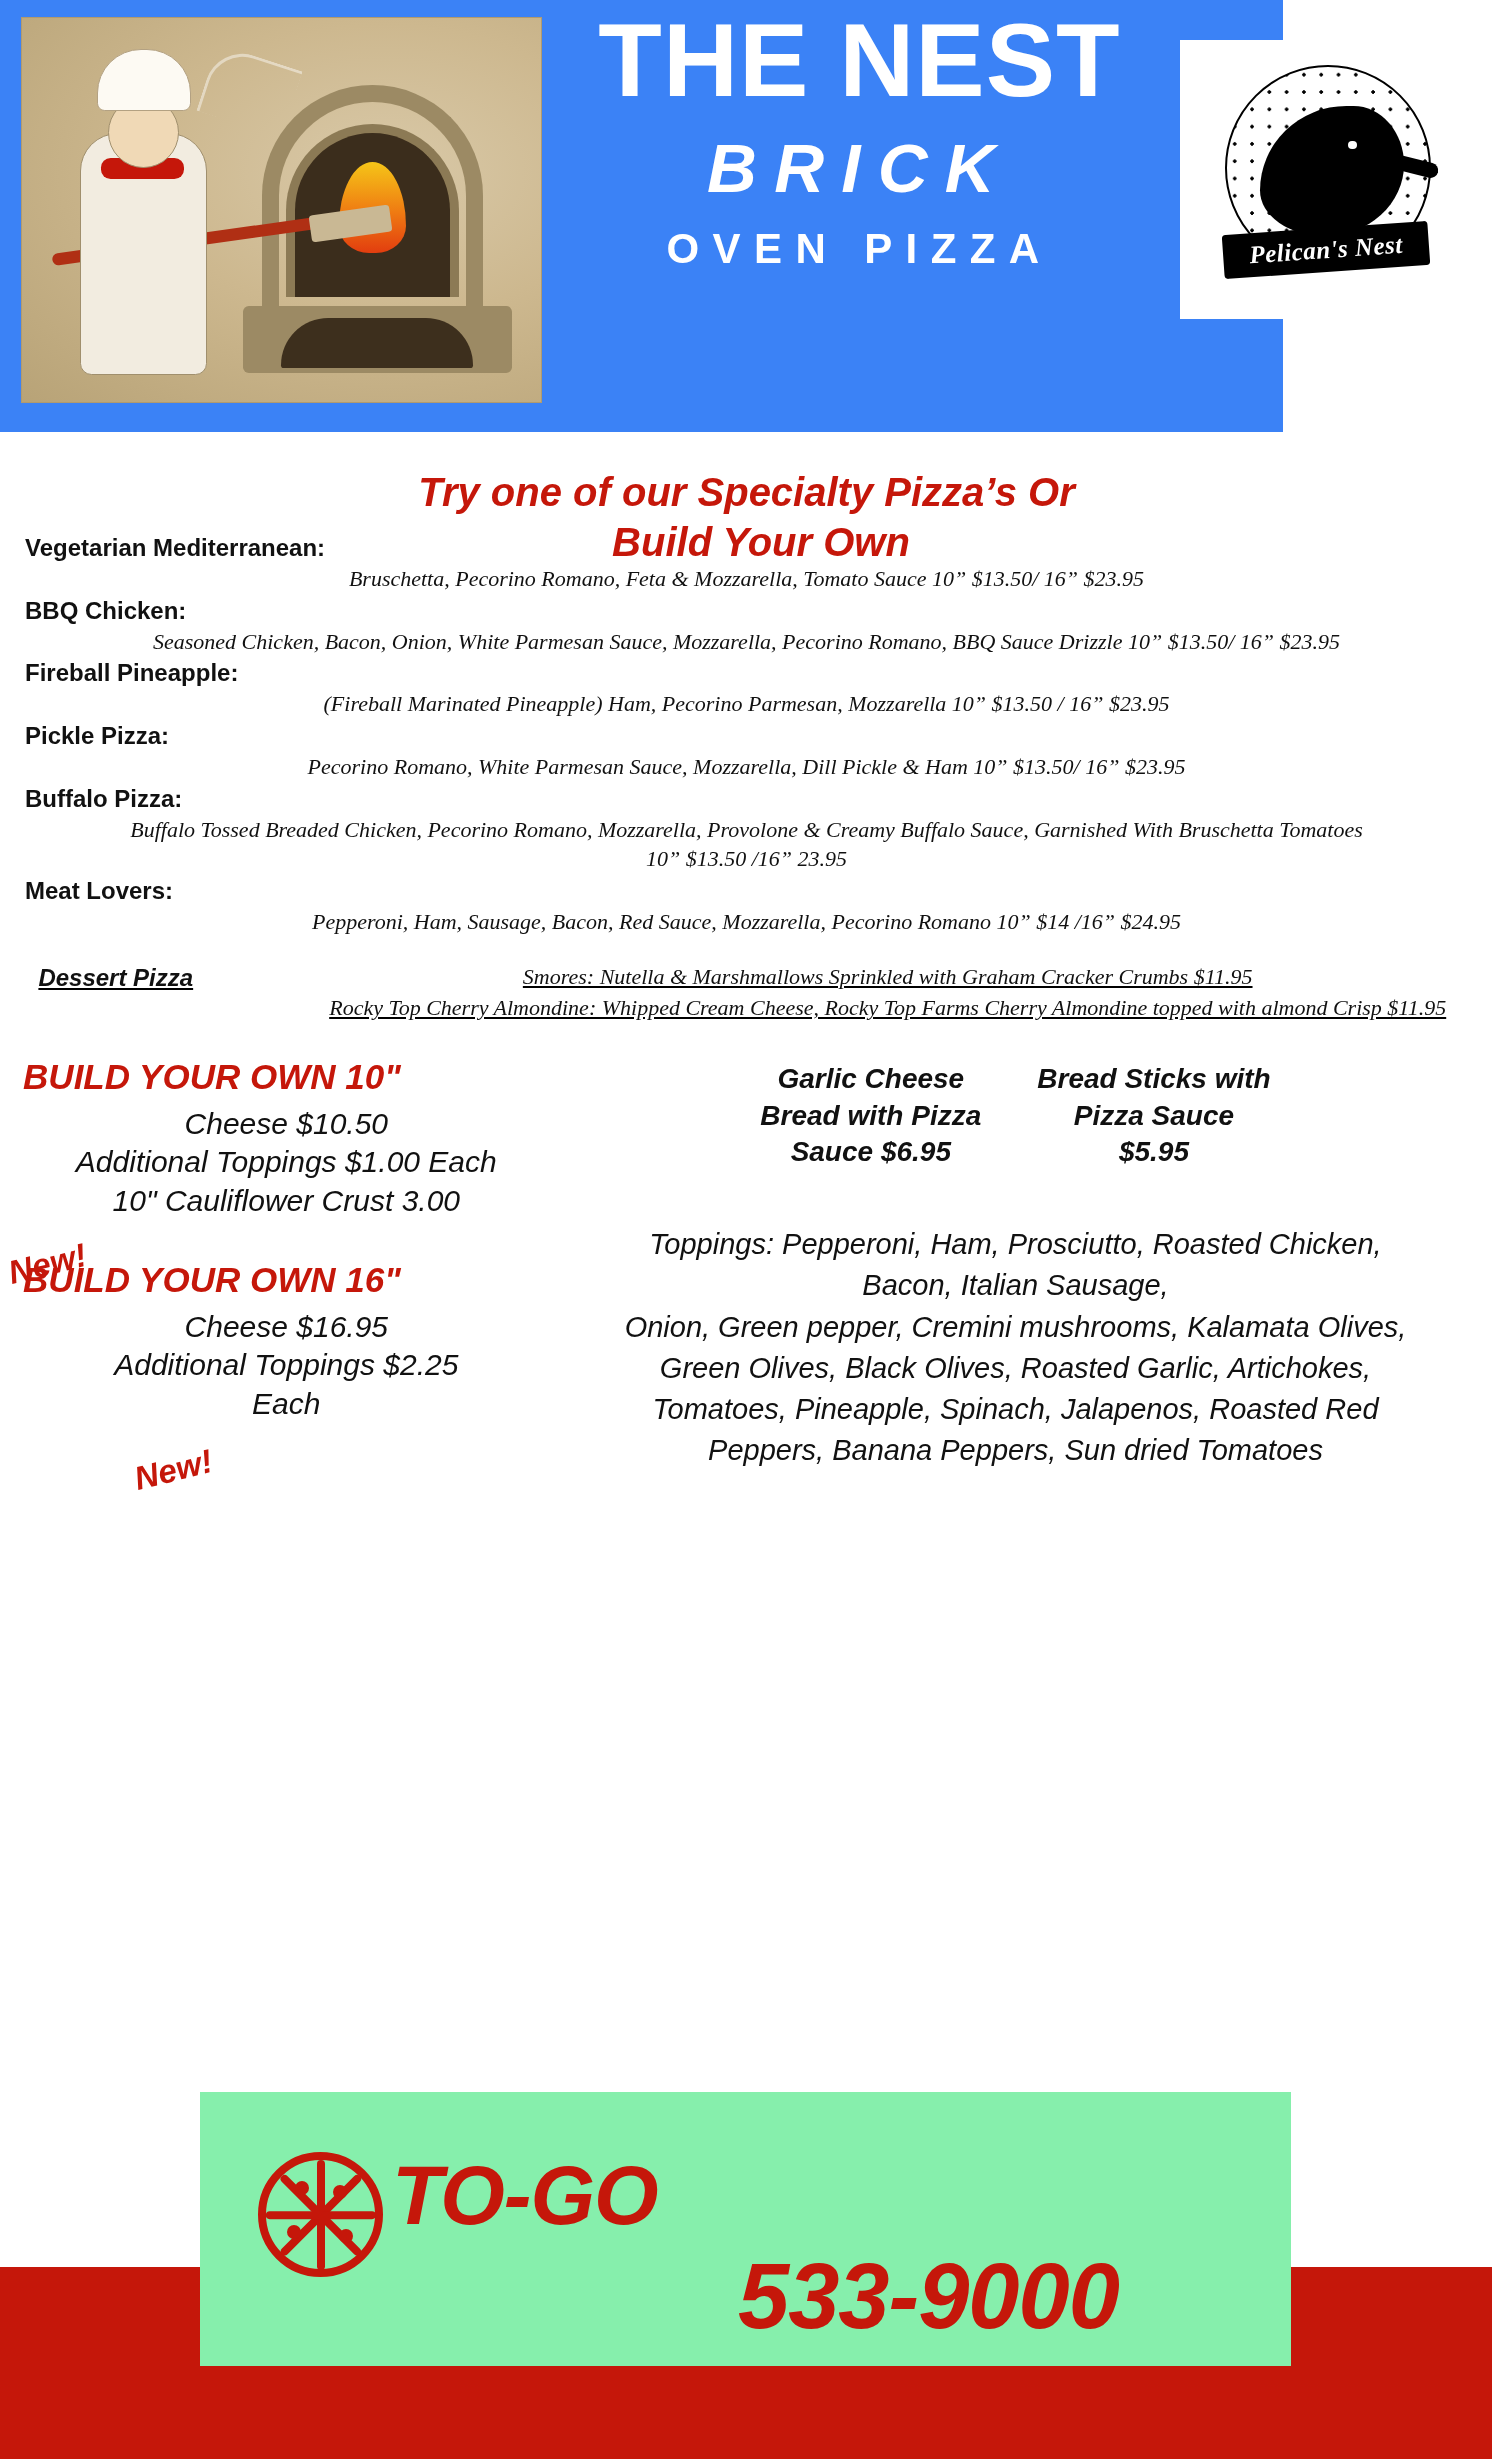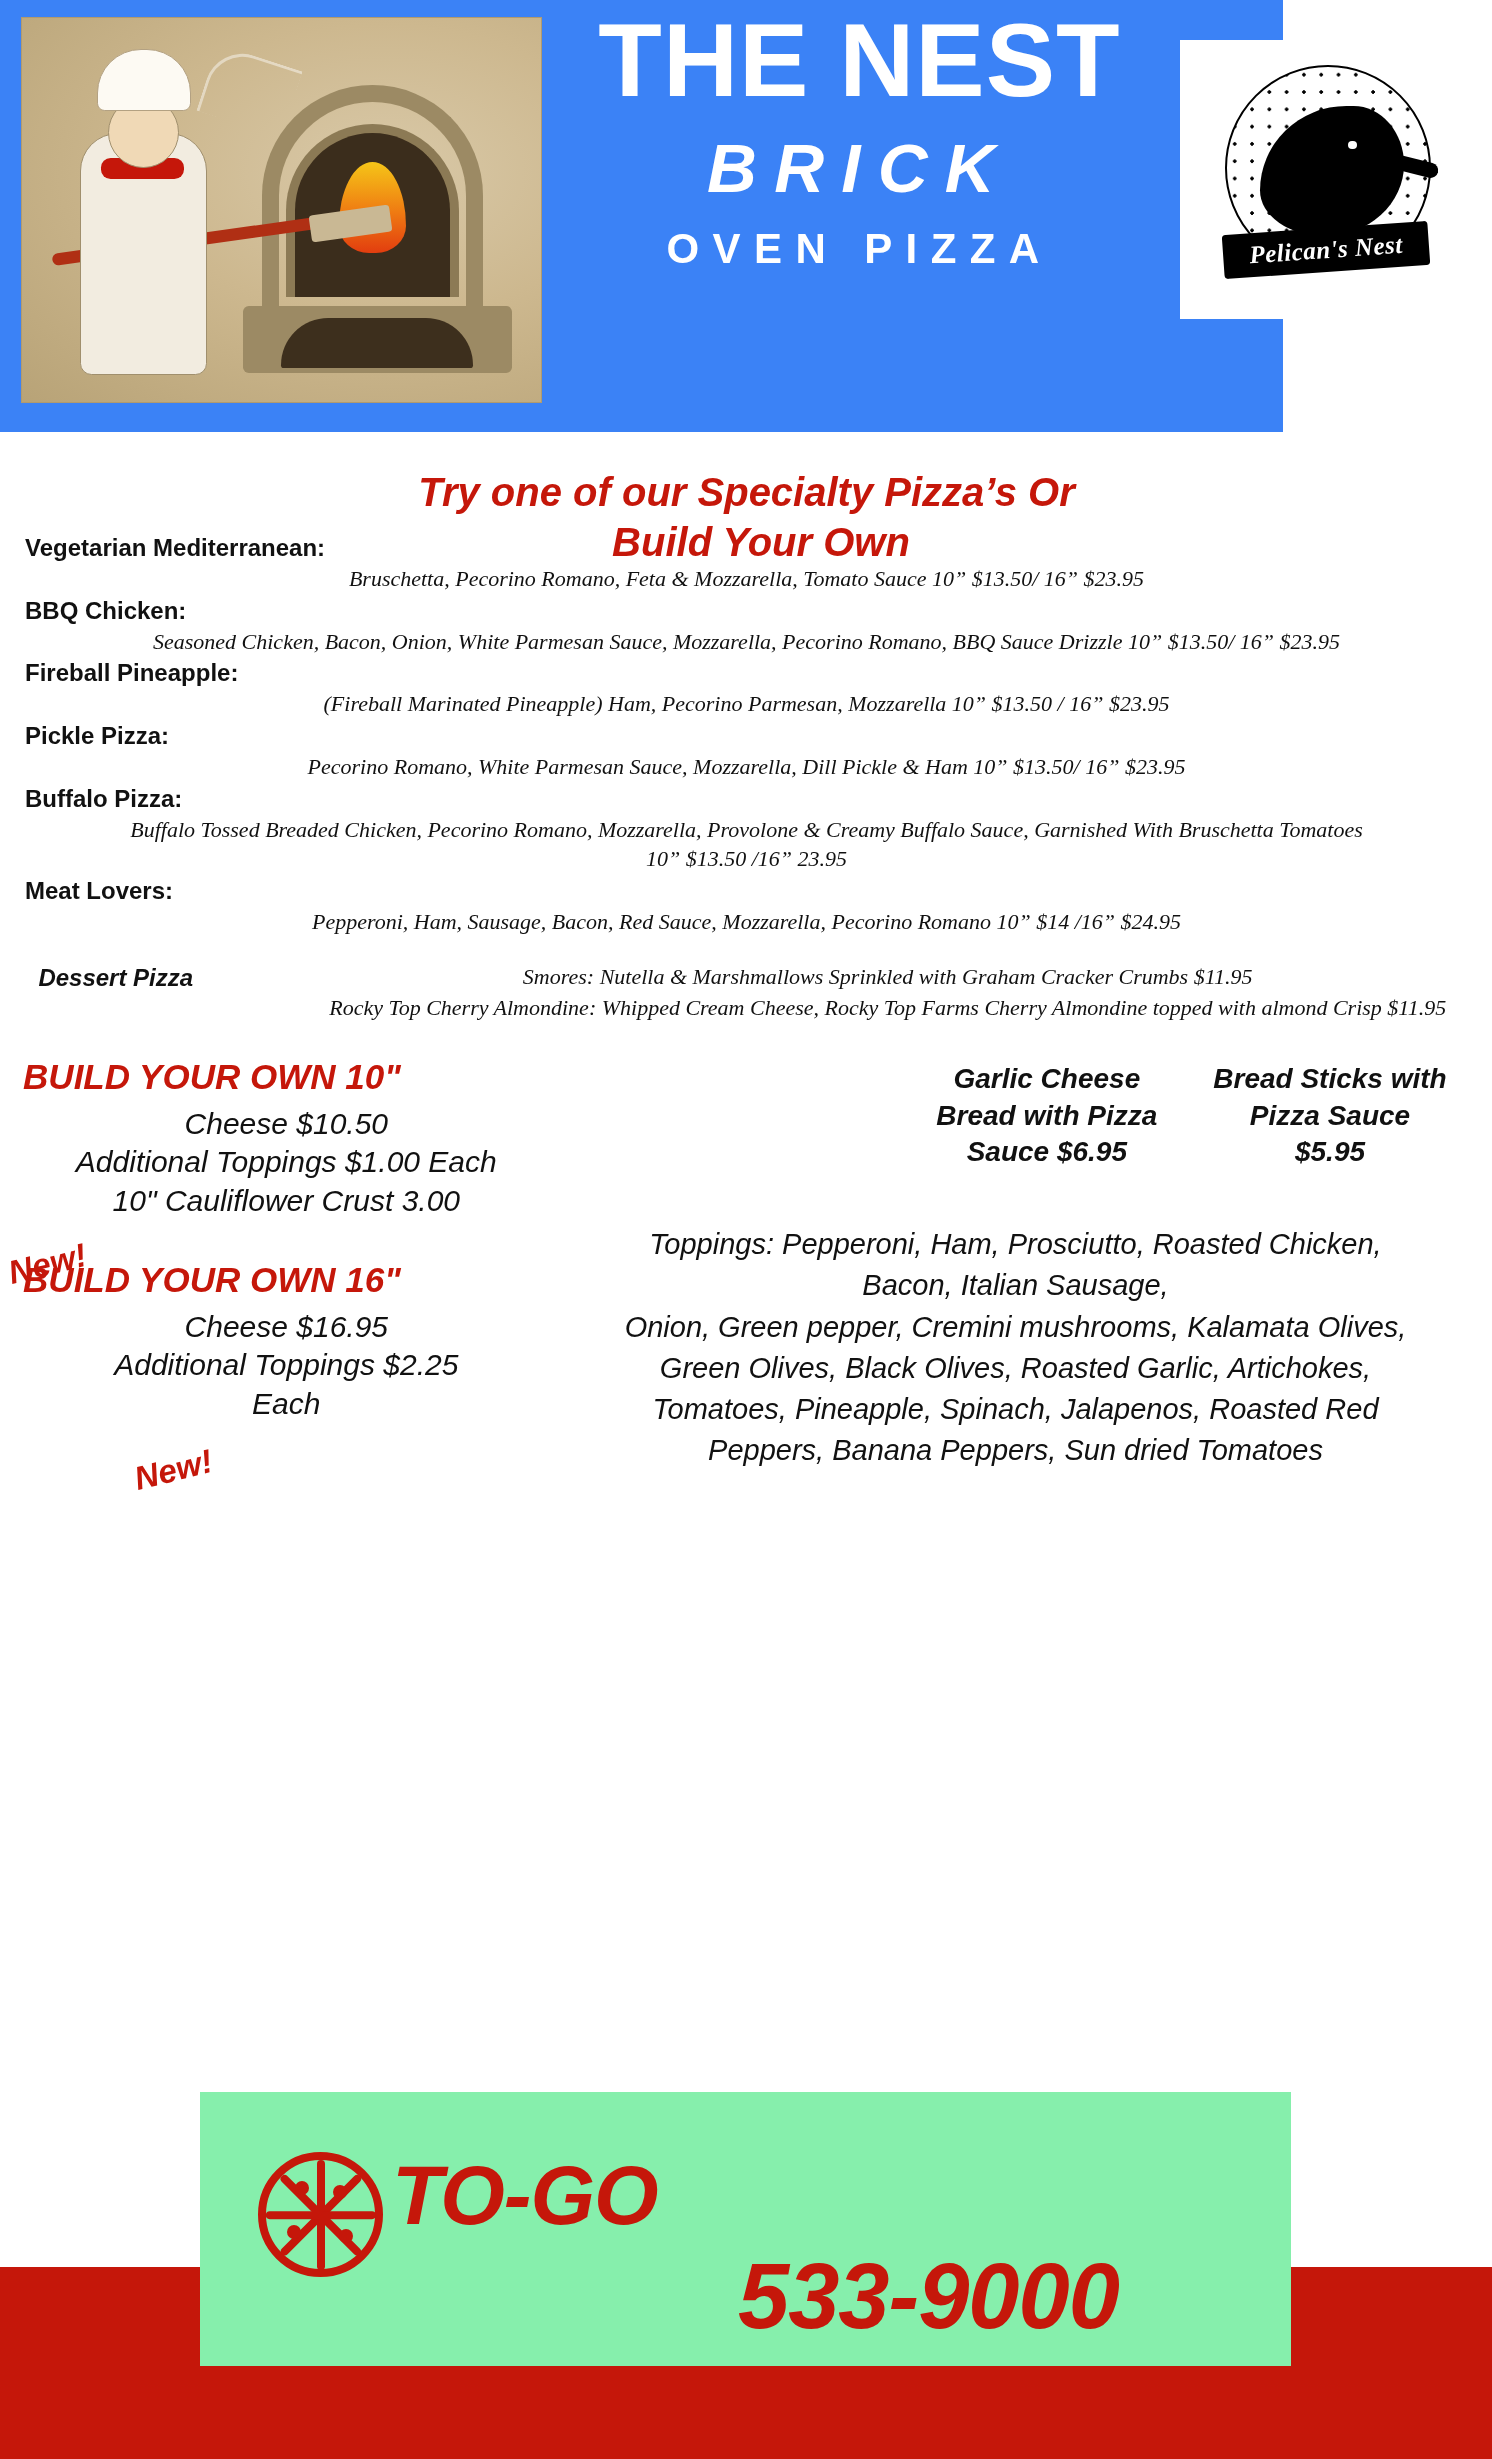--- a/index.html
+++ b/index.html
@@ -291,20 +291,21 @@
     font-style: italic;
     font-size: 33px;
     transform: rotate(-14deg);
   }
   .new-shrimp { left: 7.7px; top: 711px; }
   .new-dessert { left: 134px; top: 917px; }
 
   .dessert-row {
     display: flex;
     margin-top: 25px;
+    text-decoration: underline;
   }
   .dessert-label {
     width: 269px;
     flex: 0 0 269px;
     font-family: "Liberation Sans", sans-serif;
     font-weight: bold;
     font-style: italic;
     font-size: 24px;
     color: #111;
     padding-left: 13.4px;
@@ -344,21 +345,21 @@
     font-family: "Liberation Sans", sans-serif;
     font-style: italic;
     font-size: 30px;
     color: #111;
     line-height: 1.28;
   }
   .byo-gap { height: 40px; }
 
   .sides {
     display: flex;
-    justify-content: flex-end;
+    justify-content: center;
     gap: 56px;
     padding: 0 29px;
   }
   .side-box {
     text-align: center;
     font-family: "Liberation Sans", sans-serif;
     font-weight: bold;
     font-style: italic;
     font-size: 28px;
     color: #111;

